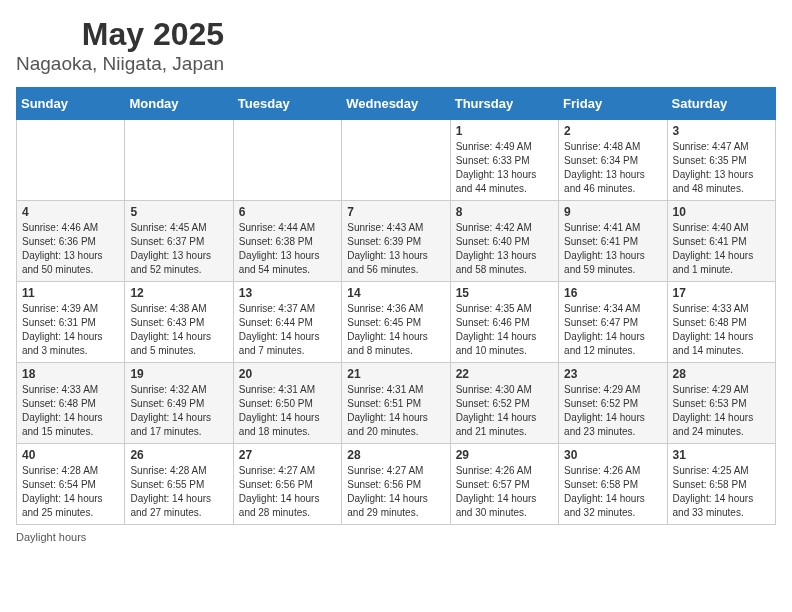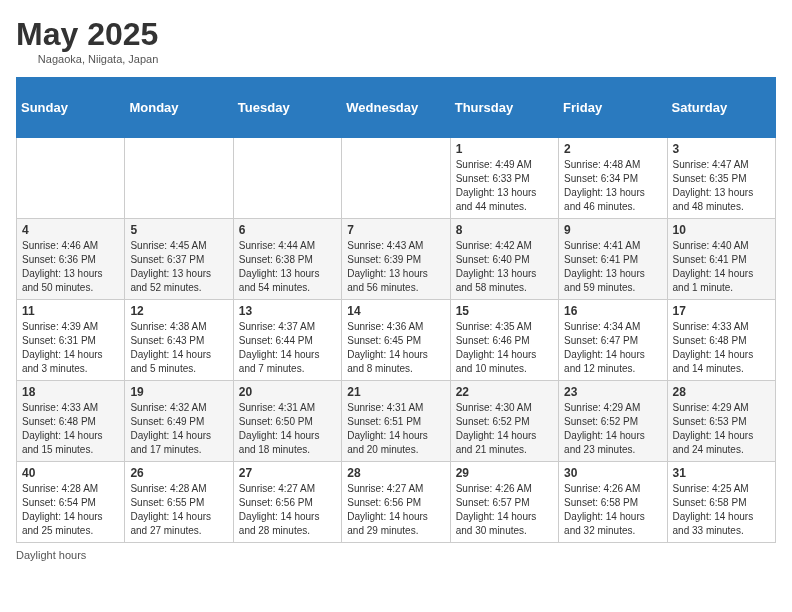--- a/index.html
+++ b/index.html
@@ -37,33 +37,33 @@
     }
     .title-block {
       text-align: right;
     }
     .month-title {
       font-size: 32px;
       font-weight: bold;
       color: #333;
     }
     .location-title {
-      font-size: 11px;
+      font-size: 19px;
       color: #555;
     }
     .calendar {
       width: 100%;
       border-collapse: collapse;
       border: 1px solid #ccc;
     }
     .calendar th {
       background-color: #2a7abf;
       color: #fff;
       font-size: 13px;
-      padding: 22px 4px;
+      padding: 8px 4px;
       text-align: left;
       border: 1px solid #2a7abf;
     }
     .calendar td {
       vertical-align: top;
       padding: 4px 5px;
       border: 1px solid #ccc;
       font-size: 10.5px;
       color: #333;
       width: calc(100% / 7);

